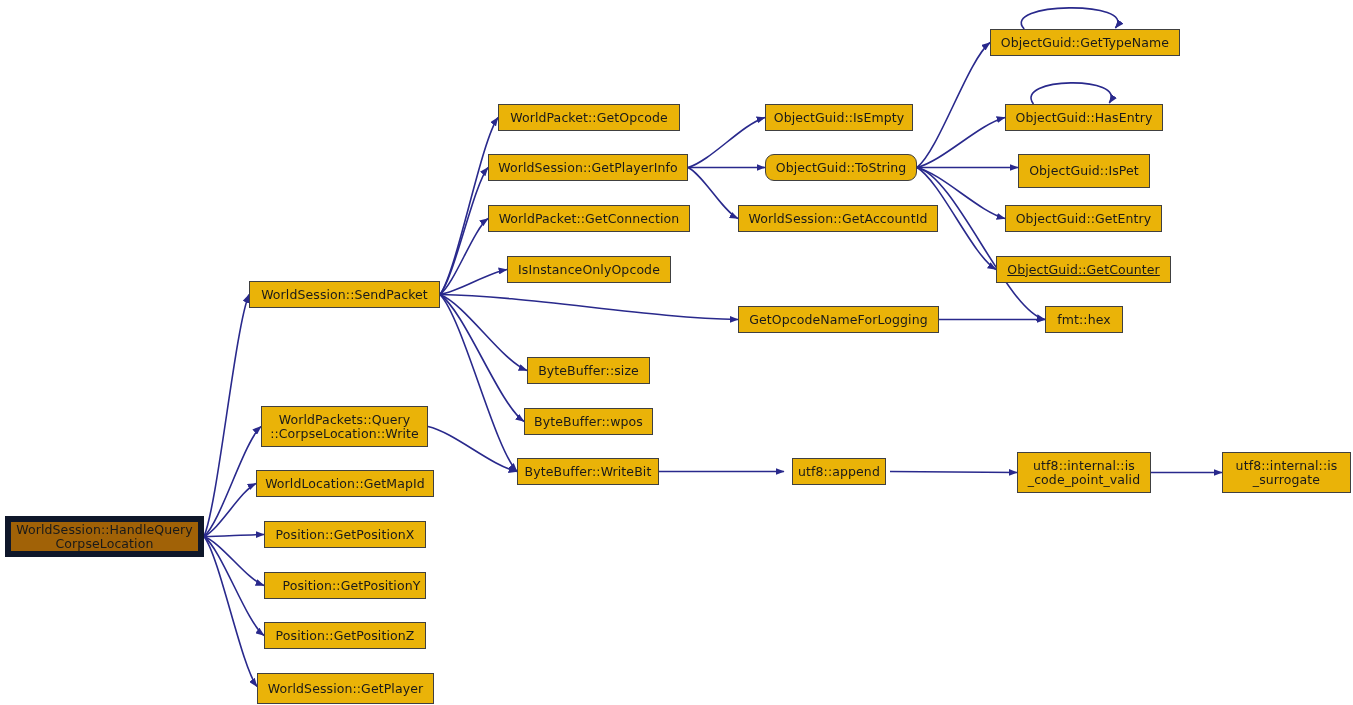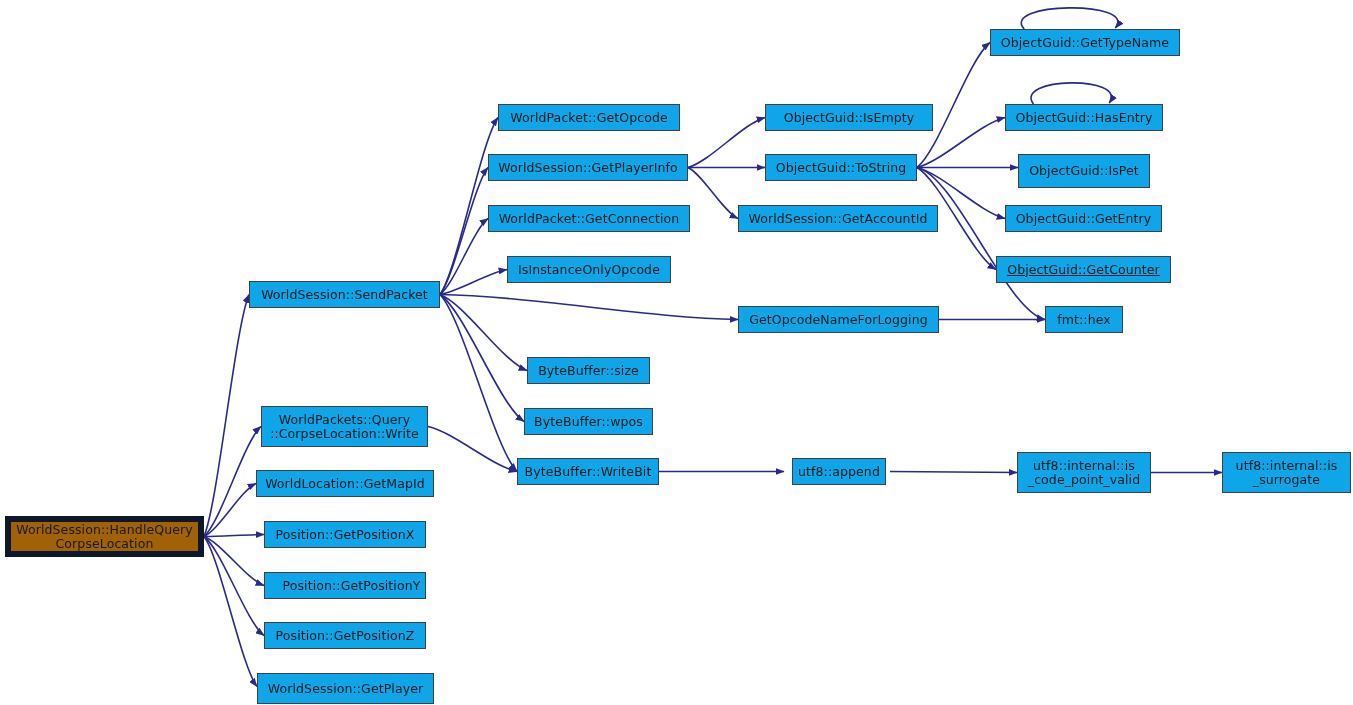--- a/index.html
+++ b/index.html
@@ -20,21 +20,21 @@
     position: absolute;
     left: 0;
     top: 0;
     width: 1353px;
     height: 705px;
     pointer-events: none;
   }
   .node {
     position: absolute;
     box-sizing: border-box;
-    background: #0ea5e9;
+    background: #eab308;
     border: 1px solid #404040;
     display: flex;
     align-items: center;
     justify-content: center;
     text-align: center;
     color: #1a1a1a;
     font-size: 12.5px;
     line-height: 14px;
     letter-spacing: 0.1px;
     white-space: pre-line;
@@ -104,22 +104,22 @@
       <div class="node" style="left: 264px; top: 572px; width: 162px; height: 27px; padding-left: 13px;"><span class="label">Position::GetPositionY</span></div>
       <div class="node" style="left: 264px; top: 622px; width: 162px; height: 27px;"><span class="label">Position::GetPositionZ</span></div>
       <div class="node" style="left: 257px; top: 673px; width: 177px; height: 31px;"><span class="label">WorldSession::GetPlayer</span></div>
       <div class="node" style="left: 498px; top: 104px; width: 182px; height: 27px;"><span class="label">WorldPacket::GetOpcode</span></div>
       <div class="node" style="left: 488px; top: 154px; width: 200px; height: 27px;"><span class="label">WorldSession::GetPlayerInfo</span></div>
       <div class="node" style="left: 488px; top: 205px; width: 202px; height: 27px;"><span class="label">WorldPacket::GetConnection</span></div>
       <div class="node" style="left: 507px; top: 256px; width: 164px; height: 27px;"><span class="label">IsInstanceOnlyOpcode</span></div>
       <div class="node" style="left: 527px; top: 357px; width: 123px; height: 27px;"><span class="label">ByteBuffer::size</span></div>
       <div class="node" style="left: 524px; top: 408px; width: 129px; height: 27px;"><span class="label">ByteBuffer::wpos</span></div>
       <div class="node" style="left: 517px; top: 458px; width: 142px; height: 27px;"><span class="label">ByteBuffer::WriteBit</span></div>
-      <div class="node" style="left: 765px; top: 104px; width: 168px; height: 27px; text-align: right;"><span class="label">ObjectGuid::IsEmpty</span></div>
-      <div class="node" style="left: 765px; top: 154px; width: 152px; height: 27px;"><span class="label">ObjectGuid::ToString</span></div>
+      <div class="node" style="left: 765px; top: 104px; width: 148px; height: 27px; text-align: right;"><span class="label">ObjectGuid::IsEmpty</span></div>
+      <div class="node" style="left: 765px; top: 154px; width: 152px; height: 27px; border-radius: 9px;"><span class="label">ObjectGuid::ToString</span></div>
       <div class="node" style="left: 738px; top: 205px; width: 200px; height: 27px;"><span class="label">WorldSession::GetAccountId</span></div>
       <div class="node" style="left: 738px; top: 306px; width: 201px; height: 27px;"><span class="label">GetOpcodeNameForLogging</span></div>
       <div class="node" style="left: 792px; top: 458px; width: 94px; height: 27px;"><span class="label">utf8::append</span></div>
       <div class="node" style="left: 990px; top: 29px; width: 190px; height: 27px;"><span class="label">ObjectGuid::GetTypeName</span></div>
       <div class="node" style="left: 1005px; top: 104px; width: 158px; height: 27px;"><span class="label">ObjectGuid::HasEntry</span></div>
       <div class="node" style="left: 1018px; top: 154px; width: 132px; height: 34px;"><span class="label">ObjectGuid::IsPet</span></div>
       <div class="node" style="left: 1005px; top: 205px; width: 157px; height: 27px;"><span class="label">ObjectGuid::GetEntry</span></div>
       <div class="node" style="left: 996px; top: 256px; width: 175px; height: 27px; text-decoration: underline;"><span class="label">ObjectGuid::GetCounter</span></div>
       <div class="node" style="left: 1045px; top: 306px; width: 78px; height: 27px;"><span class="label">fmt::hex</span></div>
       <div class="node" style="left: 1017px; top: 452px; width: 134px; height: 41px;"><span class="label">utf8::internal::is

